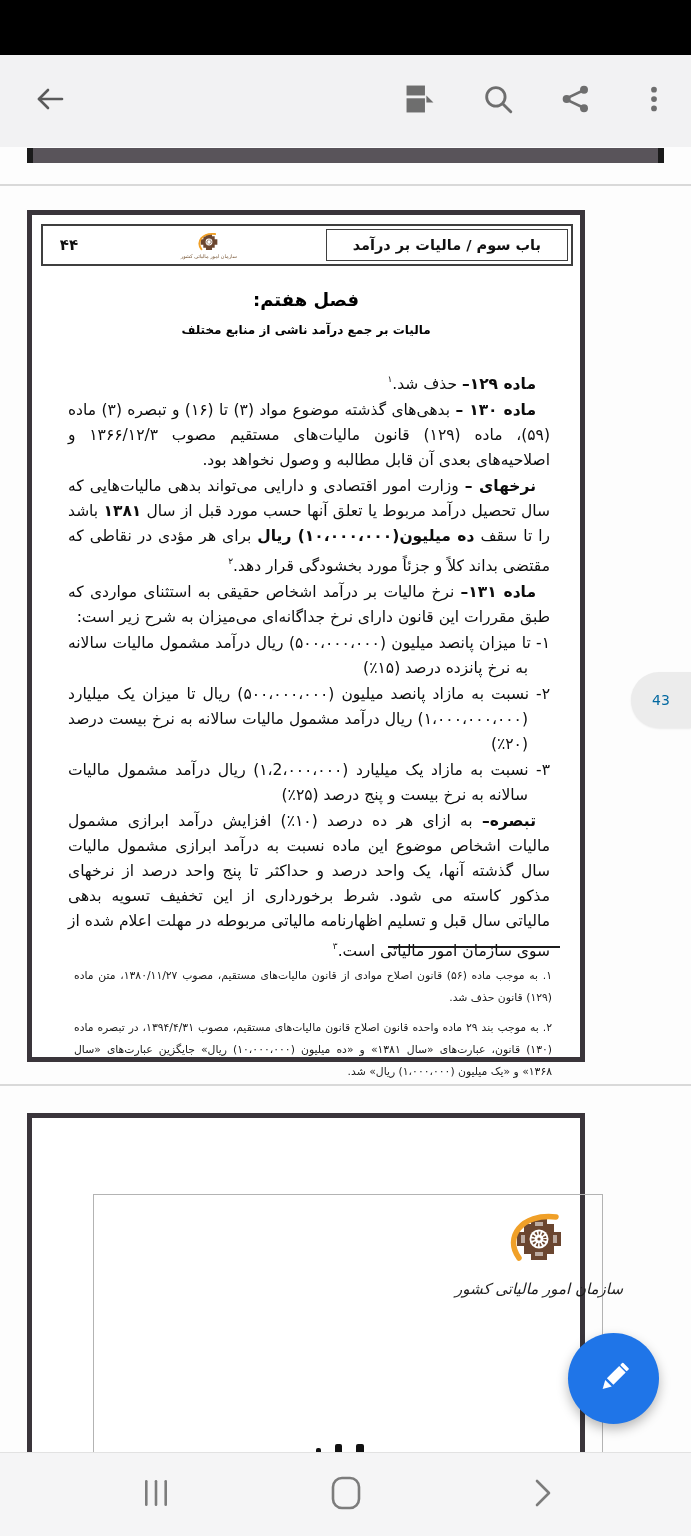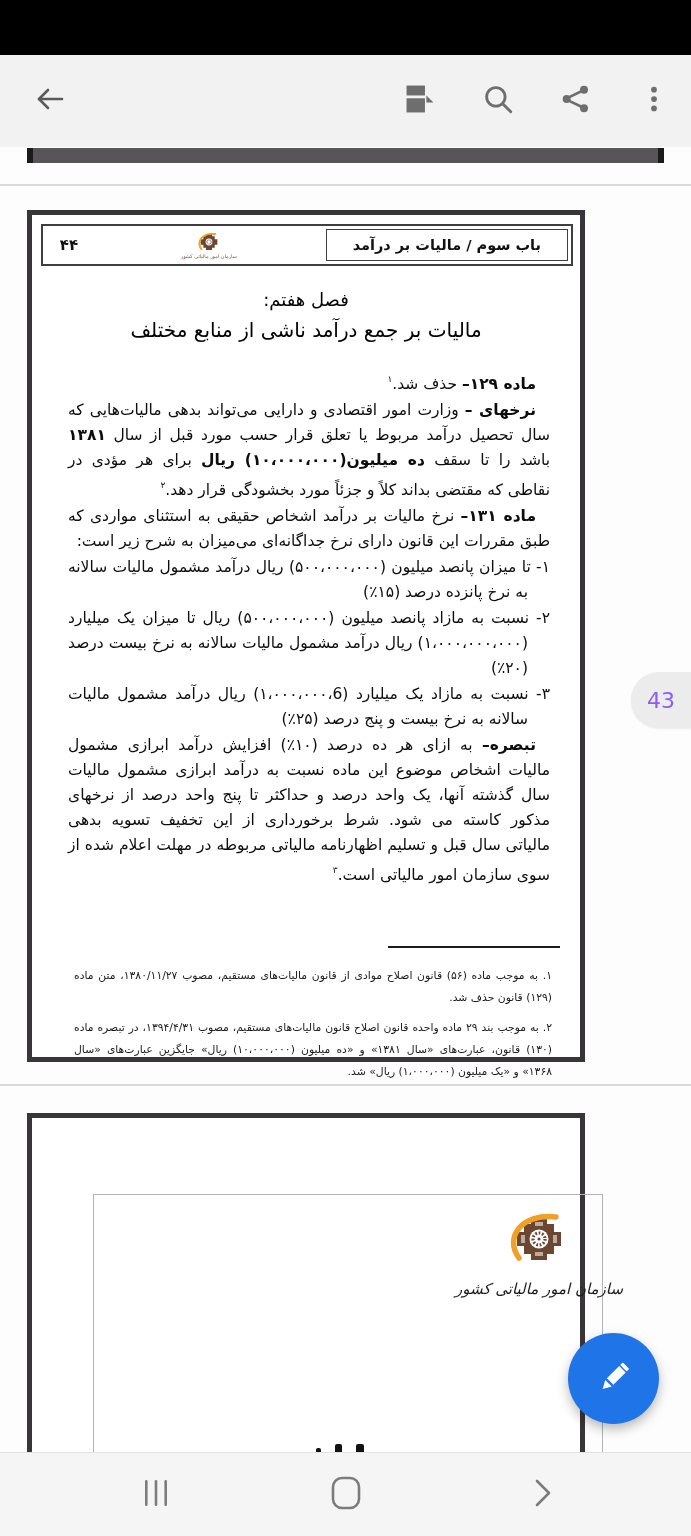--- a/index.html
+++ b/index.html
@@ -29,40 +29,40 @@
               font-weight:bold;font-size:15px;color:#111;}
   .p1-title-cell{border:1.5px solid #3f3f3f;display:flex;align-items:center;justify-content:center;
                  padding:0 12px;font-weight:bold;font-size:14.5px;color:#111;white-space:nowrap;}
   .p1-mid{flex:1;display:flex;align-items:center;justify-content:center;flex-direction:column;}
   .p1-section-cell{border:1.5px solid #3f3f3f;display:flex;align-items:center;justify-content:center;
                    padding:0 26px;font-weight:bold;font-size:14.5px;color:#111;white-space:nowrap;}
   .mini-logo{display:flex;flex-direction:column;align-items:center;line-height:1;}
   .mini-caption{font-size:5px;color:#7a5a3a;margin-top:1px;white-space:nowrap;}
   
   .chapter{position:absolute;left:0;right:0;top:70px;text-align:center;direction:rtl;color:#000;}
-  .chapter .h1{font-size:18px;font-weight:normal;line-height:30px;}
-  .chapter .h2{font-size:20px;font-weight:normal;line-height:30px;}
+  .chapter .h1{font-size:18px;font-weight:bold;line-height:30px;}
+  .chapter .h2{font-size:12px;font-weight:bold;line-height:30px;}
   
   .body-text{position:absolute;right:30px;left:32px;top:152px;direction:rtl;text-align:justify;
              font-size:15.5px;line-height:25px;color:#0d0d0d;}
   .body-text p{margin:0 0 1px 4px;}
   .ind{text-indent:14px;}
   .hang{padding-right:22px;text-indent:-22px;}
   .lead{font-weight:bold;}
   .b{font-weight:bold;}
   sup.fn{font-size:9px;vertical-align:7px;}
   
   .fn-rule{position:absolute;right:20px;top:731px;width:172px;height:2px;background:#1c1c1c;}
   .footnotes{position:absolute;right:20px;left:34px;top:742px;direction:rtl;text-align:justify;
              font-size:10.8px;line-height:22px;color:#1a1a1a;}
   .footnotes p{margin:8px;}
   
   .page-pill{position:absolute;left:631px;top:672px;width:60px;height:56px;background:#ececec;
              border-radius:28px 0 0 28px;display:flex;align-items:center;justify-content:center;
-             font-size:22px;color:#8b5cf6;z-index:30;box-shadow:0 1px 2px rgba(0,0,0,.08);}
+             font-size:14px;color:#0369a1;z-index:30;box-shadow:0 1px 2px rgba(0,0,0,.08);}
   
   .inner-box{position:absolute;left:61px;top:76px;width:510px;height:400px;border:1.5px solid #b3b3b3;box-sizing:border-box;}
   .org-logo{position:absolute;left:442px;top:92px;width:130px;display:flex;flex-direction:column;align-items:center;}
   .org-caption{margin-top:8px;font-family:"DejaVu Serif",serif;font-style:italic;font-size:15px;color:#1c1c1c;white-space:nowrap;}
   .clip-frag{position:absolute;left:258px;top:326px;width:100px;height:9px;overflow:hidden;display:flex;gap:14px;align-items:flex-start;justify-content:center;}
   .clip-frag i{display:block;width:7px;height:14px;background:#111;border-radius:2px;}
   .clip-frag i:nth-child(1){width:5px;height:10px;margin-top:4px;}
   .clip-frag i:nth-child(3){width:8px;}
   
   .fab{position:absolute;left:568px;top:1333px;width:91px;height:91px;border-radius:50%;
@@ -153,25 +153,26 @@
       <div class="p1-section-cell">باب سوم / مالیات بر درآمد</div>
     </div>
 
     <div class="chapter">
       <div class="h1">فصل هفتم:</div>
       <div class="h2">مالیات بر جمع درآمد ناشی از منابع مختلف</div>
     </div>
 
     <div class="body-text">
       <p class="ind"><span class="lead">ماده ۱۲۹–</span><span> حذف شد.</span><sup class="fn">۱</sup></p>
-      <p class="ind"><span class="lead">نرخهای –</span><span> وزارت امور اقتصادی و دارایی می‌تواند بدهی مالیات‌هایی که سال تحصیل درآمد مربوط یا تعلق قرار حسب مورد قبل از سال </span><span class="b">۱۳۸۱</span><span> باشد را تا سقف </span><span class="b">ده میلیون(۱۰،۰۰۰،۰۰۰) ریال</span><span> برای هر مؤدی در نقاطی که مقتضی بداند کلاً و جزئاً مورد بخشودگی قرار دهد.</span><sup class="fn">۲</sup></p>
+      <p class="ind"><span class="lead">ماده ۱۳۰ –</span><span> بدهی‌های گذشته موضوع مواد (۳) تا (۱۶) و تبصره (۳) ماده (۵۹)، ماده (۱۲۹) قانون مالیات‌های مستقیم مصوب ۱۳۶۶/۱۲/۳ و اصلاحیه‌های بعدی آن قابل مطالبه و وصول نخواهد بود.</span></p>
+      <p class="ind"><span class="lead">نرخهای –</span><span> وزارت امور اقتصادی و دارایی می‌تواند بدهی مالیات‌هایی که سال تحصیل درآمد مربوط یا تعلق آنها حسب مورد قبل از سال </span><span class="b">۱۳۸۱</span><span> باشد را تا سقف </span><span class="b">ده میلیون(۱۰،۰۰۰،۰۰۰) ریال</span><span> برای هر مؤدی در نقاطی که مقتضی بداند کلاً و جزئاً مورد بخشودگی قرار دهد.</span><sup class="fn">۲</sup></p>
       <p class="ind"><span class="lead">ماده ۱۳۱–</span><span> نرخ مالیات بر درآمد اشخاص حقیقی به استثنای مواردی که طبق مقررات این قانون دارای نرخ جداگانه‌ای می‌میزان به شرح زیر است:</span></p>
       <p class="hang"><span>۱- تا میزان پانصد میلیون (۵۰۰،۰۰۰،۰۰۰) ریال درآمد مشمول مالیات سالانه به نرخ پانزده درصد (۱۵٪)</span></p>
       <p class="hang"><span>۲- نسبت به مازاد پانصد میلیون (۵۰۰،۰۰۰،۰۰۰) ریال تا میزان یک میلیارد (۱،۰۰۰،۰۰۰،۰۰۰) ریال درآمد مشمول مالیات سالانه به نرخ بیست درصد (۲۰٪)</span></p>
-      <p class="hang"><span>۳- نسبت به مازاد یک میلیارد (۱،۰۰۰،۰۰۰،6) ریال درآمد مشمول مالیات سالانه به نرخ بیست و پنج درصد (۲۵٪)</span></p>
+      <p class="hang"><span>۳- نسبت به مازاد یک میلیارد (۱،2،۰۰۰،۰۰۰) ریال درآمد مشمول مالیات سالانه به نرخ بیست و پنج درصد (۲۵٪)</span></p>
       <p class="ind"><span class="lead">تبصره–</span><span> به ازای هر ده درصد (۱۰٪) افزایش درآمد ابرازی مشمول مالیات اشخاص موضوع این ماده نسبت به درآمد ابرازی مشمول مالیات سال گذشته آنها، یک واحد درصد و حداکثر تا پنج واحد درصد از نرخهای مذکور کاسته می شود. شرط برخورداری از این تخفیف تسویه بدهی مالیاتی سال قبل و تسلیم اظهارنامه مالیاتی مربوطه در مهلت اعلام شده از سوی سازمان امور مالیاتی است.</span><sup class="fn">۳</sup></p>
     </div>
 
     <div class="fn-rule"></div>
     <div class="footnotes">
       <p>۱. به موجب ماده (۵۶) قانون اصلاح موادی از قانون مالیات‌های مستقیم، مصوب ۱۳۸۰/۱۱/۲۷، متن ماده (۱۲۹) قانون حذف شد.</p>
       <p>۲. به موجب بند ۲۹ ماده واحده قانون اصلاح قانون مالیات‌های مستقیم، مصوب ۱۳۹۴/۴/۳۱، در تبصره ماده (۱۳۰) قانون، عبارت‌های «سال ۱۳۸۱» و «ده میلیون (۱۰،۰۰۰،۰۰۰) ریال» جایگزین عبارت‌های «سال ۱۳۶۸» و «یک میلیون (۱،۰۰۰،۰۰۰) ریال» شد.</p>
     </div>
   </div>
 

